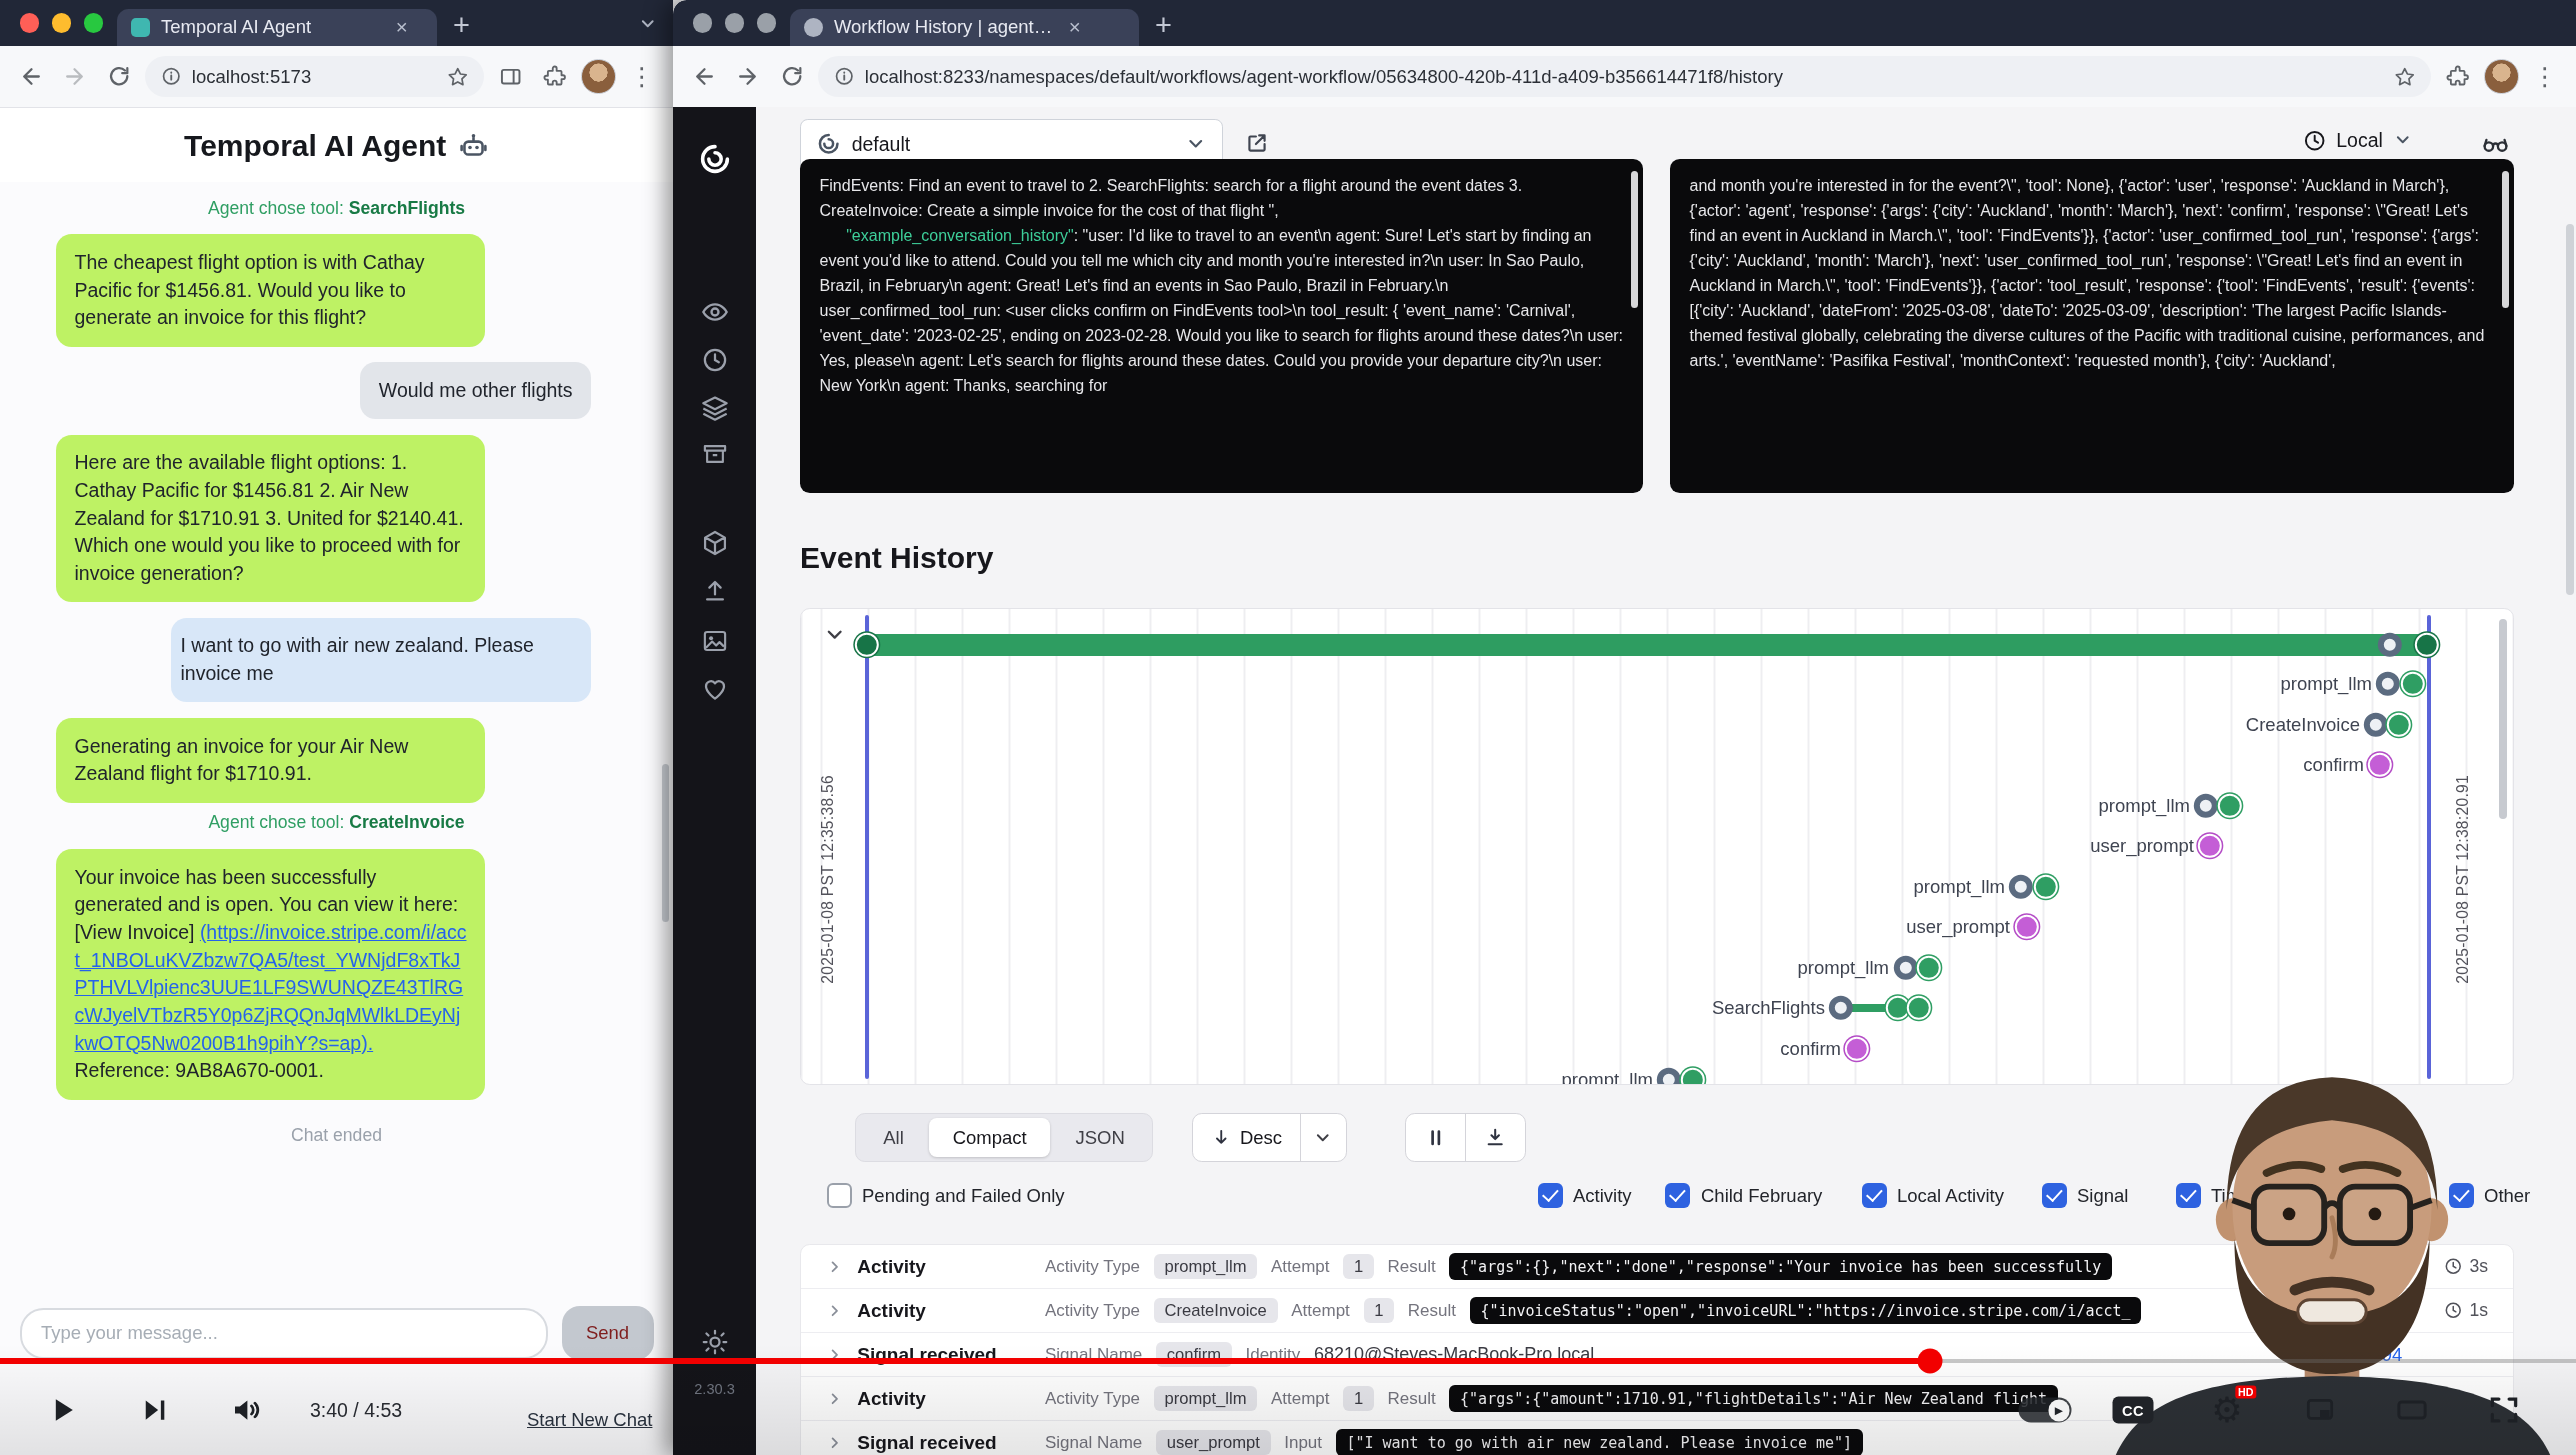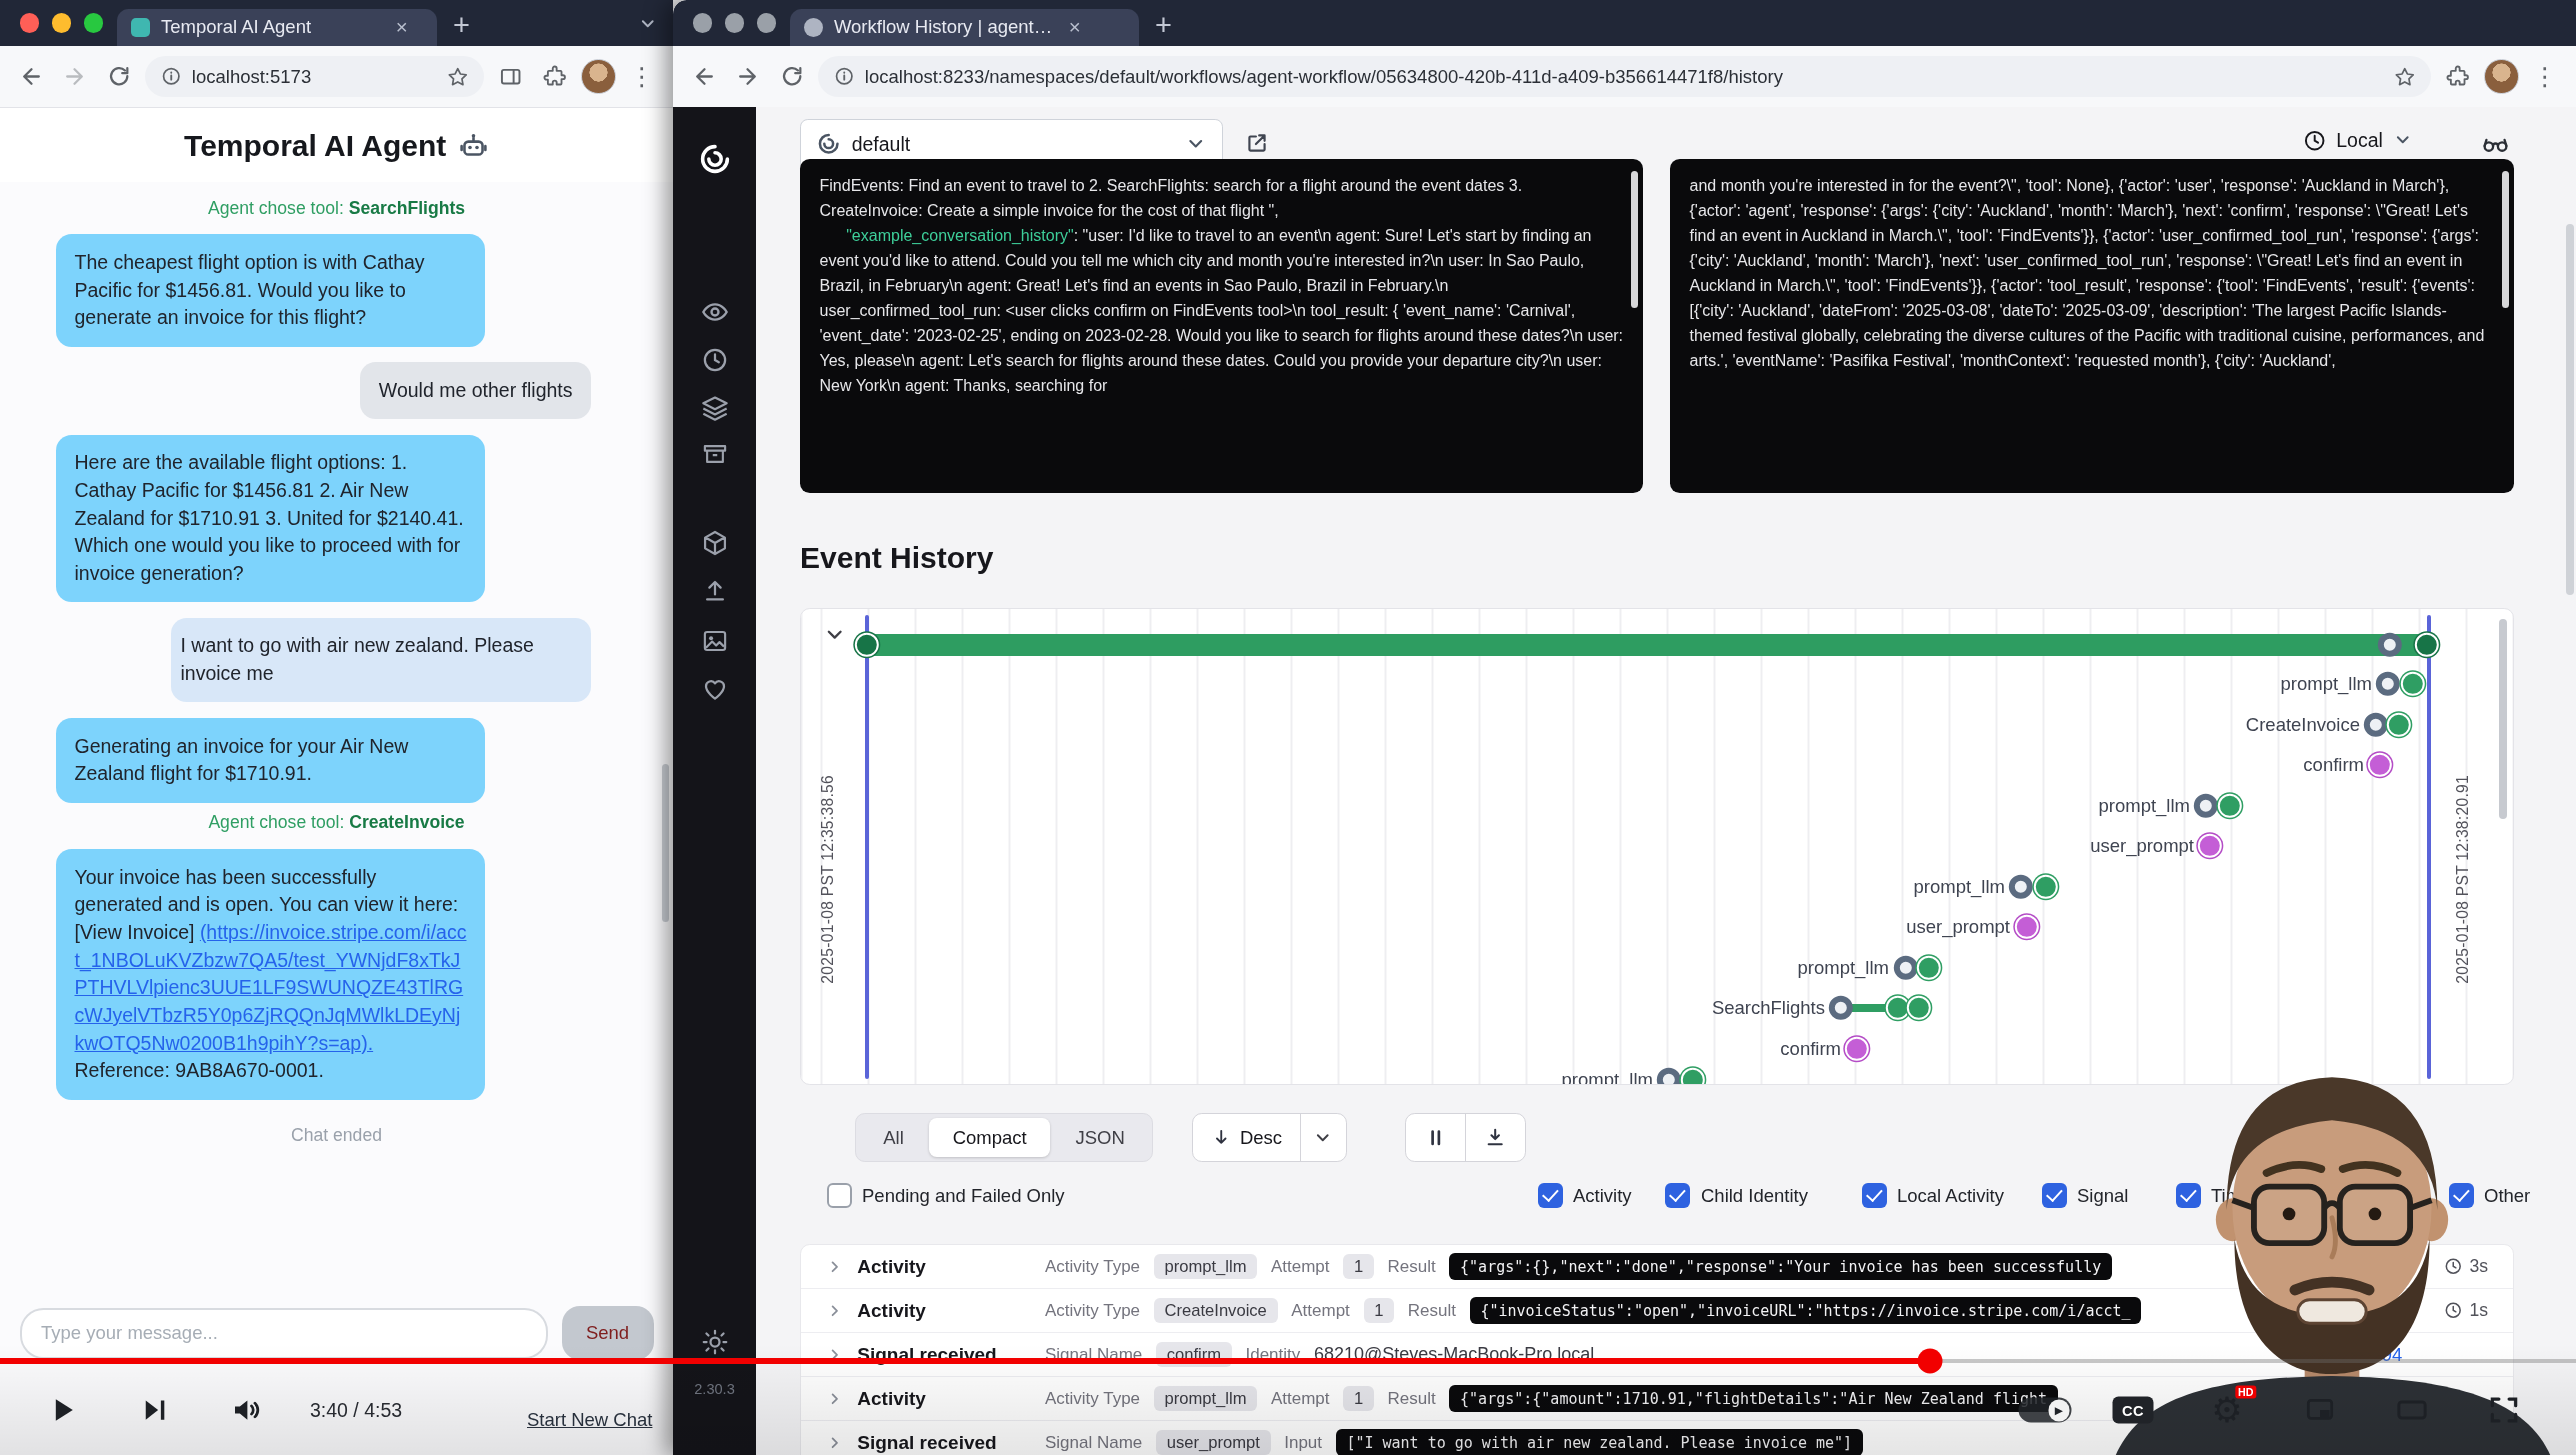--- a/index.html
+++ b/index.html
@@ -32,21 +32,21 @@
   .addresspill .url{white-space:nowrap;overflow:hidden;text-overflow:ellipsis;flex:1;}
   .avatar{width:33px;height:33px;border-radius:50%;background:radial-gradient(circle at 50% 38%,#d9b48e 0 34%,#8a5f3d 35% 100%);
           border:1px solid #c8ccd4;flex:0 0 auto;}
   .ic{display:block;}
   
   .appheader{height:75px;display:flex;align-items:center;justify-content:center;gap:11.7px;background:#fff;
              border-bottom:1px solid #ececf0;font-size:30px;font-weight:700;color:#16181d;}
   .chat{position:absolute;top:182px;bottom:148px;left:0;right:0;overflow:hidden;background:#fbfbfd;padding-top:5.9px;}
   .toolline{text-align:center;font-size:17.6px;color:#2f9e63;margin:9.8px 0 2px;}
   .toolline b{color:#187a45;font-weight:700;}
-  .bubble{max-width:392px;background:#7dd3fc;border-radius:15.6px;padding:14.6px 18.5px;font-size:19.5px;line-height:1.42;
+  .bubble{max-width:392px;background:#bef264;border-radius:15.6px;padding:14.6px 18.5px;font-size:19.5px;line-height:1.42;
           color:#20242c;margin:15.6px 82px 0 56px;width:fit-content;}
   .bubble.user{margin:15.6px 82px 0 auto;background:#e2e5ea;}
   .bubble.user.blue{background:#d8e7f8;padding-left:10px;}
   .invlink{color:#2563eb;text-decoration:underline;word-break:break-all;}
   .chatended{text-align:center;color:#9aa1ab;font-size:17.6px;margin-top:25px;}
   .chatthumb{position:absolute;right:3.9px;top:582px;width:6.8px;height:158px;background:#c9cdd3;border-radius:3.9px;}
   .inputbar{position:absolute;bottom:92px;left:0;right:0;height:62px;display:flex;gap:13.7px;padding:0 19.5px;
             align-items:center;background:transparent;}
   .msginput{flex:1;height:47px;border:2px solid #d8dbe0;border-radius:23.4px;padding:0 19.5px;font-size:18.5px;
             color:#333;background:#fff;outline:none;font-family:"Liberation Sans",sans-serif;}
@@ -598,21 +598,21 @@
                 <use href="#i-download"></use>
               </svg>
             </span>
         </div>
 
         <span class="cbx off" style="left:71px"></span>
         <span class="cblabel" style="left:106px">Pending and Failed Only</span>
         <span class="cbx on" style="left:782px"></span>
         <span class="cblabel" style="left:817px">Activity</span>
         <span class="cbx on" style="left:909px"></span>
-        <span class="cblabel" style="left:945px">Child Identity</span>
+        <span class="cblabel" style="left:945px">Child February</span>
         <span class="cbx on" style="left:1106px"></span>
         <span class="cblabel" style="left:1141px">Local Activity</span>
         <span class="cbx on" style="left:1286px"></span>
         <span class="cblabel" style="left:1321px">Signal</span>
         <span class="cbx on" style="left:1420px"></span>
         <span class="cblabel" style="left:1455px">Timer</span>
         <span class="cbx on" style="left:1693px"></span>
         <span class="cblabel" style="left:1728px">Other</span>
 
         <div class="eventlist">

